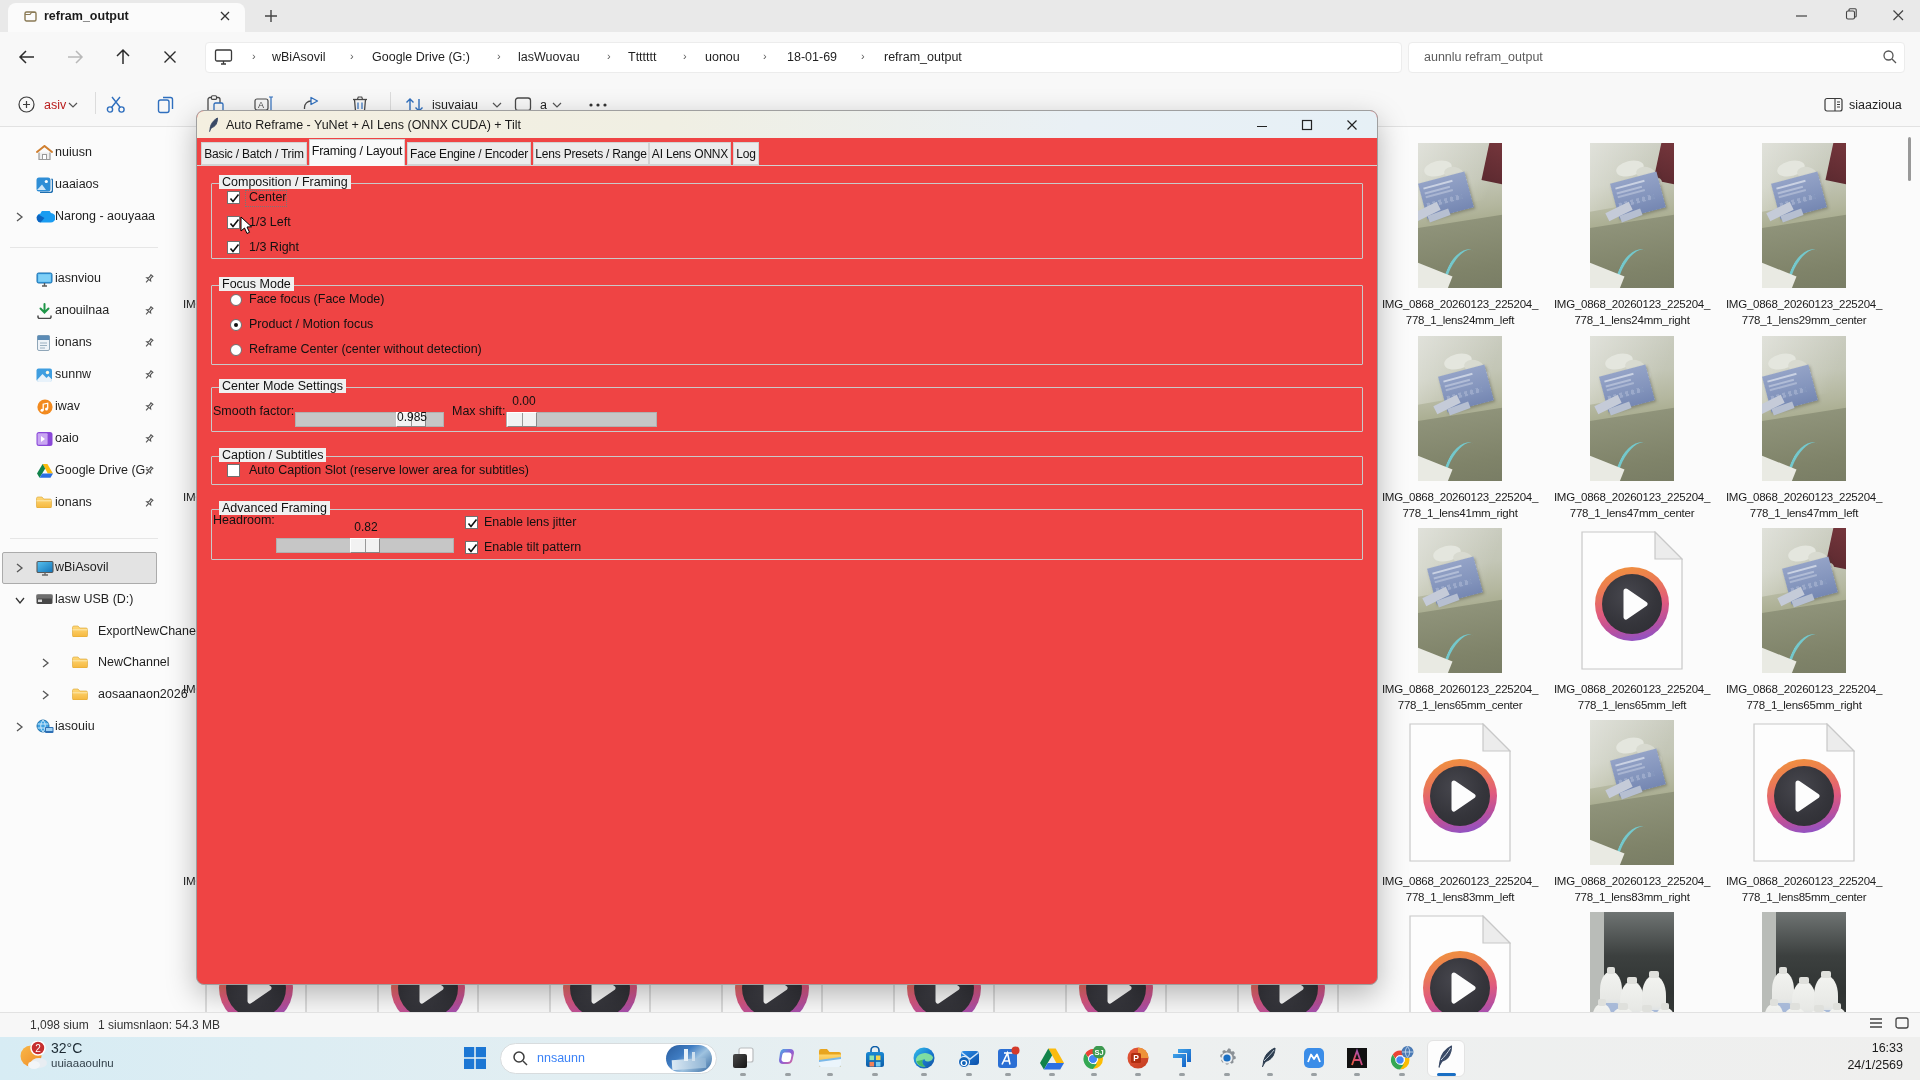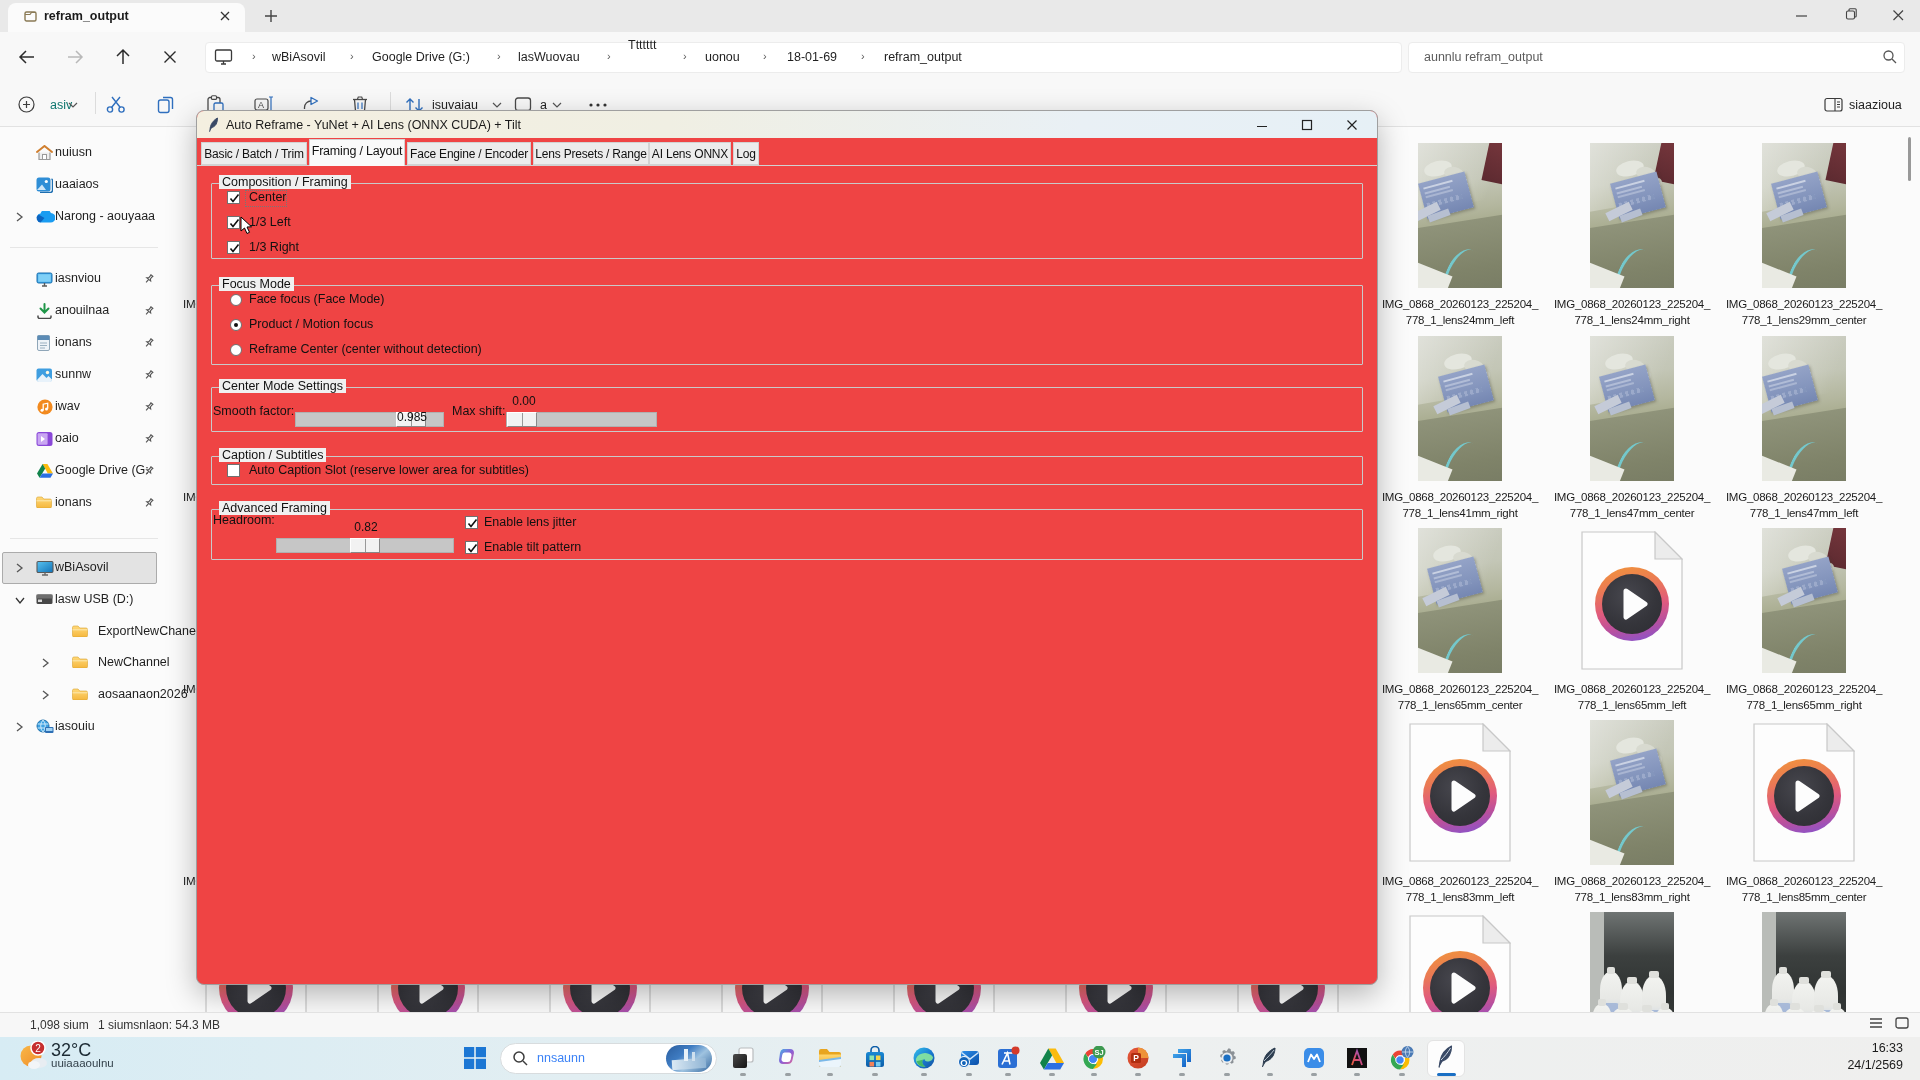--- a/index.html
+++ b/index.html
@@ -88,39 +88,39 @@
     <rect x="1.5" y="2" width="16" height="11" rx="1.5" fill="none" stroke="#3a3a3a" stroke-width="1.3"></rect>
     <path d="M7 16 h5 M9.5 13 v3" stroke="#3a3a3a" stroke-width="1.3"></path>
   </svg>
 <div class="txt chev" style="left:252px;top:50px">›</div>
 <div class="txt crumb" style="left:272px;top:50px">wBiAsovil</div>
 <div class="txt chev" style="left:350px;top:50px">›</div>
 <div class="txt crumb" style="left:372px;top:50px">Google Drive (G:)</div>
 <div class="txt chev" style="left:497px;top:50px">›</div>
 <div class="txt crumb" style="left:518px;top:50px">lasWuovau</div>
 <div class="txt chev" style="left:607px;top:50px">›</div>
-<div class="txt crumb" style="left:628px;top:38px">Ttttttt</div>
+<div class="txt crumb" style="left:628px;top:50px">Ttttttt</div>
 <div class="txt chev" style="left:683px;top:50px">›</div>
 <div class="txt crumb" style="left:705px;top:50px">uonou</div>
 <div class="txt chev" style="left:763px;top:50px">›</div>
 <div class="txt crumb" style="left:787px;top:50px">18-01-69</div>
 <div class="txt chev" style="left:861px;top:50px">›</div>
 <div class="txt crumb" style="left:884px;top:50px">refram_output</div>
 <div class="pill" style="left:1408px;top:42px;width:497px;height:31px"></div>
 <div class="txt" style="left:1424px;top:50px;font-size:12.5px;color:#5c5c5c">aunnlu refram_output</div>
 <svg class="abs" style="left:1882px;top:49px" width="16" height="16">
     <circle cx="6.5" cy="6.5" r="4.5" fill="none" stroke="#555" stroke-width="1.3"></circle>
     <path d="M10 10 L14 14" stroke="#555" stroke-width="1.3"></path>
   </svg>
 <div class="abs" id="toolbar"></div>
 <svg class="abs" style="left:18px;top:96px" width="17" height="17">
     <circle cx="8.5" cy="8.5" r="7.5" fill="none" stroke="#3d3d3d" stroke-width="1.2"></circle>
     <path d="M8.5 5 V12 M5 8.5 H12" stroke="#3d3d3d" stroke-width="1.2"></path>
   </svg>
-<div class="txt" style="left:50px;top:98px;font-size:12.5px;color:#0f766e">asiv</div>
+<div class="txt" style="left:44px;top:98px;font-size:12.5px;color:#b91c1c">asiv</div>
 <svg class="abs" style="left:68px;top:101px" width="10" height="8">
     <path d="M1 2 L5 6 L9 2" fill="none" stroke="#555" stroke-width="1.2"></path>
   </svg>
 <div class="abs" style="left:95px;top:92px;width:1px;height:22px;background:#dcdcdc"></div>
 <svg class="abs" style="left:106px;top:95px" width="20" height="19">
 <circle cx="4" cy="14.5" r="2.6" fill="none" stroke="#2f6fbe" stroke-width="1.4"></circle>
     <circle cx="15.5" cy="14.5" r="2.6" fill="none" stroke="#2f6fbe" stroke-width="1.4"></circle>
 <path d="M5.5 12.5 L14 2 M14.3 12.5 L6 2" stroke="#2f6fbe" stroke-width="1.4"></path>
   </svg>
 <svg class="abs" style="left:157px;top:95px" width="19" height="19">
@@ -736,21 +736,21 @@
       <linearGradient id="sung" x1="0" y1="0" x2="1" y2="1">
         <stop offset="0" stop-color="#f9b84a"></stop>
         <stop offset="1" stop-color="#ef8c27"></stop>
       </linearGradient>
     </defs>
 <ellipse cx="19" cy="22" rx="8" ry="5" fill="#e8edf2"></ellipse>
     <ellipse cx="14" cy="24" rx="6" ry="4" fill="#f2f5f8"></ellipse>
 <circle cx="18" cy="7" r="7" fill="#c62f2f" stroke="#fff" stroke-width="1.5"></circle>
 <text x="18" y="10.5" font-size="10" fill="#fff" text-anchor="middle" font-family="Liberation Sans">2</text>
   </svg>
-<div class="txt" style="left:51px;top:1040px;font-size:18px;color:#1c2a33;z-index:71">32°C</div>
+<div class="txt" style="left:51px;top:1040px;font-size:14px;color:#1c2a33;z-index:71">32°C</div>
 <div class="txt" style="left:51px;top:1057px;font-size:11.5px;color:#33414a;z-index:71">uuiaaaoulnu</div>
 <svg class="abs" style="left:464px;top:1047px;z-index:71" width="22" height="22">
 <rect x="0" y="0" width="10.2" height="10.2" fill="#1c77d4"></rect>
     <rect x="11.8" y="0" width="10.2" height="10.2" fill="#1c77d4"></rect>
 <rect x="0" y="11.8" width="10.2" height="10.2" fill="#1c77d4"></rect>
     <rect x="11.8" y="11.8" width="10.2" height="10.2" fill="#1c77d4"></rect>
   </svg>
 <div class="abs" style="left:500px;top:1043px;width:217px;height:31px;background:#fff;border:1px solid #d8dcde;border-radius:16px;z-index:71"></div>
 <svg class="abs" style="left:512px;top:1050px;z-index:71" width="17" height="17">
     <circle cx="7" cy="7" r="5" fill="none" stroke="#3c3c3c" stroke-width="1.5"></circle>

